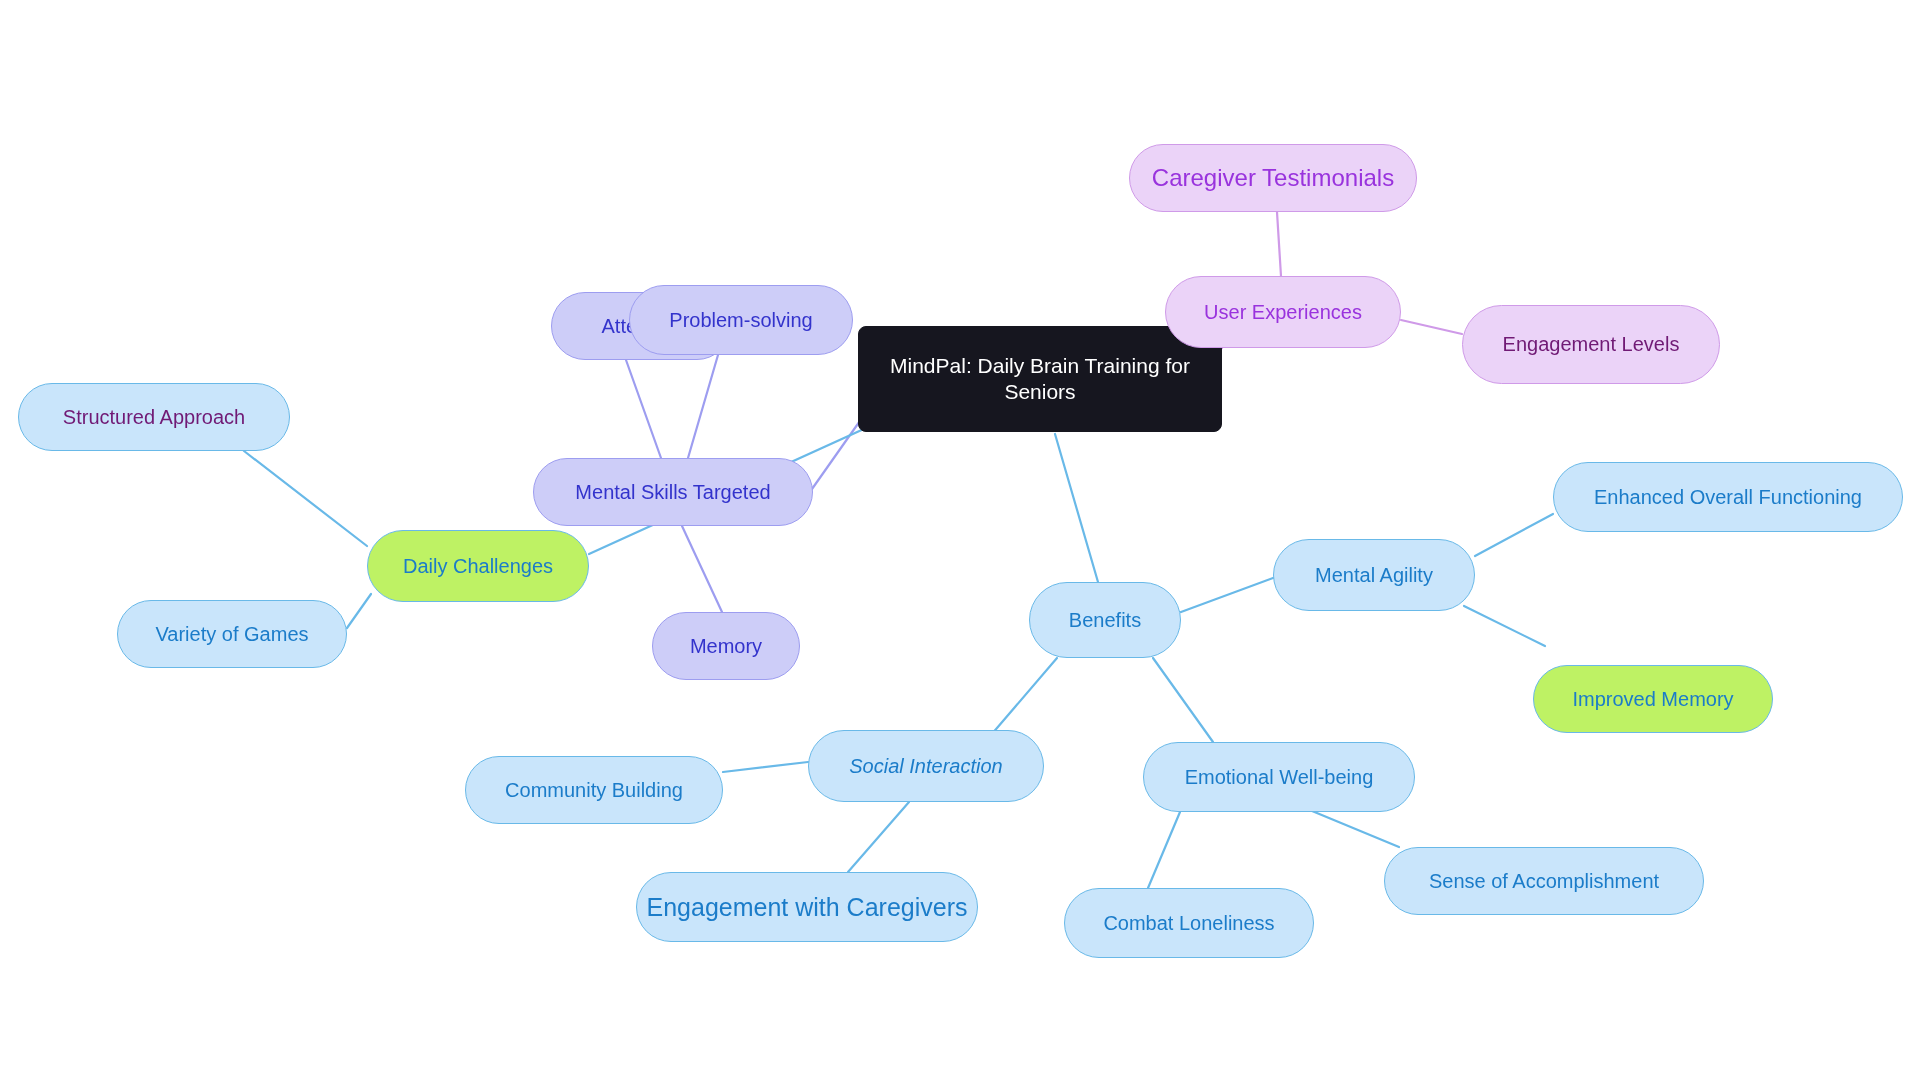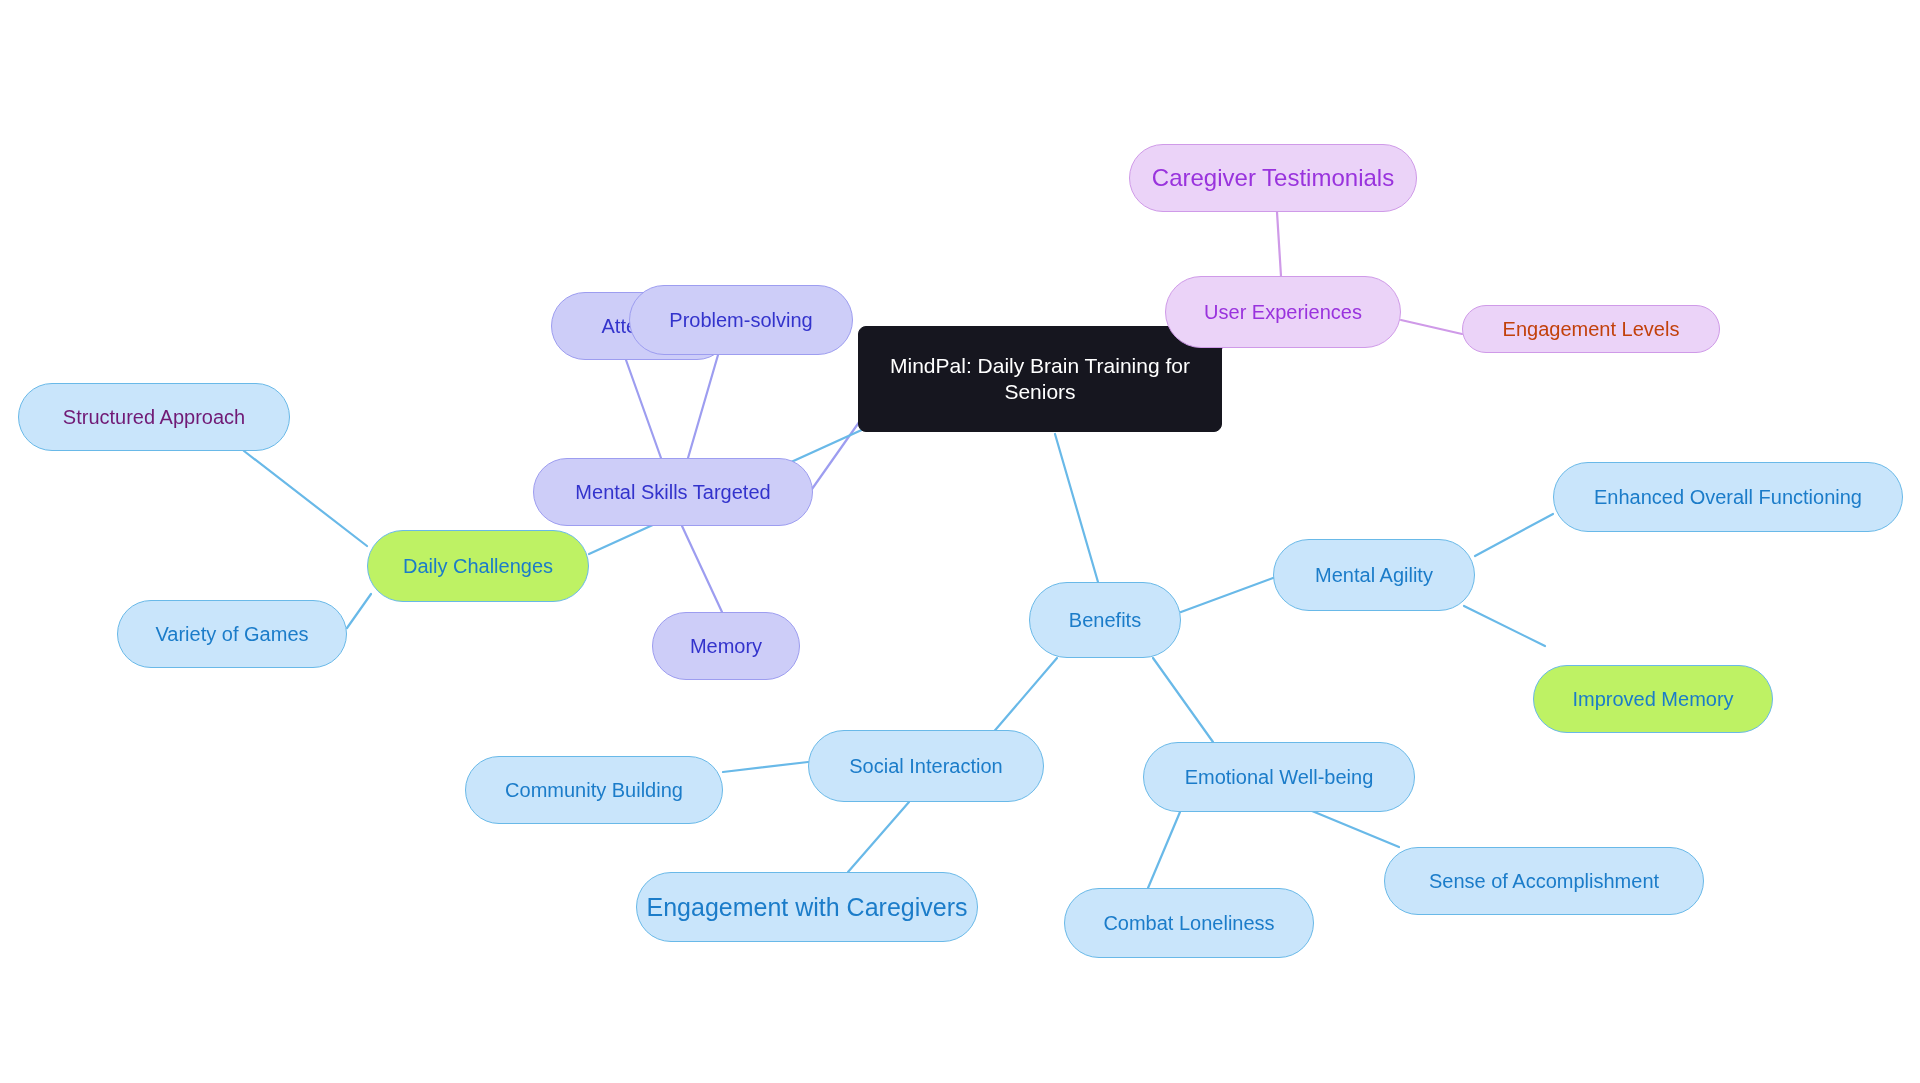--- a/index.html
+++ b/index.html
@@ -89,21 +89,21 @@
       </div>
       <div class="node" style="left: 652px; top: 612px; width: 148px; height: 68px; background: rgb(205, 205, 248); border-color: rgb(157, 157, 240); color: rgb(51, 51, 204); font-size: 20px;">
         <span>Memory</span>
       </div>
       <div class="node" style="left: 1165px; top: 276px; width: 236px; height: 72px; background: rgb(235, 211, 248); border-color: rgb(207, 154, 232); color: rgb(153, 51, 221); font-size: 20px;">
         <span>User Experiences</span>
       </div>
       <div class="node" style="left: 1129px; top: 128px; width: 288px; height: 68px; background: rgb(235, 211, 248); border-color: rgb(207, 154, 232); color: rgb(153, 51, 221); font-size: 24px; margin-top: 16px;">
         <span>Caregiver Testimonials</span>
       </div>
-      <div class="node" style="left: 1462px; top: 305px; width: 258px; height: 48px; background: rgb(235, 211, 248); border-color: rgb(207, 154, 232); color: #c2410c; font-size: 20px;">
+      <div class="node" style="left: 1462px; top: 305px; width: 258px; height: 79px; background: rgb(235, 211, 248); border-color: rgb(207, 154, 232); color: #701a75; font-size: 20px;">
         <span>Engagement Levels</span>
       </div>
       <div class="node" style="left: 1029px; top: 582px; width: 152px; height: 76px; background: rgb(201, 229, 251); border-color: rgb(105, 185, 232); color: rgb(27, 124, 201); font-size: 20px;">
         <span>Benefits</span>
       </div>
       <div class="node" style="left: 1273px; top: 539px; width: 202px; height: 72px; background: rgb(201, 229, 251); border-color: rgb(105, 185, 232); color: rgb(27, 124, 201); font-size: 20px;">
         <span>Mental Agility</span>
       </div>
       <div class="node" style="left: 1553px; top: 462px; width: 350px; height: 70px; background: rgb(201, 229, 251); border-color: rgb(105, 185, 232); color: rgb(27, 124, 201); font-size: 20px;">
         <span>Enhanced Overall Functioning</span>
@@ -113,21 +113,21 @@
       </div>
       <div class="node" style="left: 1143px; top: 742px; width: 272px; height: 70px; background: rgb(201, 229, 251); border-color: rgb(105, 185, 232); color: rgb(27, 124, 201); font-size: 20px;">
         <span>Emotional Well-being</span>
       </div>
       <div class="node" style="left: 1064px; top: 888px; width: 250px; height: 70px; background: rgb(201, 229, 251); border-color: rgb(105, 185, 232); color: rgb(27, 124, 201); font-size: 20px;">
         <span>Combat Loneliness</span>
       </div>
       <div class="node" style="left: 1384px; top: 847px; width: 320px; height: 68px; background: rgb(201, 229, 251); border-color: rgb(105, 185, 232); color: rgb(27, 124, 201); font-size: 20px;">
         <span>Sense of Accomplishment</span>
       </div>
-      <div class="node" style="left: 808px; top: 730px; width: 236px; height: 72px; background: rgb(201, 229, 251); border-color: rgb(105, 185, 232); color: rgb(27, 124, 201); font-size: 20px;">
+      <div class="node" style="left: 808px; top: 730px; width: 236px; height: 72px; background: rgb(201, 229, 251); border-color: rgb(105, 185, 232); color: rgb(27, 124, 201); font-size: 20px; font-style: italic;">
         <span>Social Interaction</span>
       </div>
       <div class="node" style="left: 465px; top: 756px; width: 258px; height: 68px; background: rgb(201, 229, 251); border-color: rgb(105, 185, 232); color: rgb(27, 124, 201); font-size: 20px;">
         <span>Community Building</span>
       </div>
       <div class="node" style="left: 636px; top: 872px; width: 342px; height: 70px; background: rgb(201, 229, 251); border-color: rgb(105, 185, 232); color: rgb(27, 124, 201); font-size: 25px;">
         <span>Engagement with Caregivers</span>
       </div>
       <div class="node" style="left: 367px; top: 530px; width: 222px; height: 72px; background: #bef264; border-color: rgb(105, 185, 232); color: rgb(27, 124, 201); font-size: 20px;">
         <span>Daily Challenges</span>

